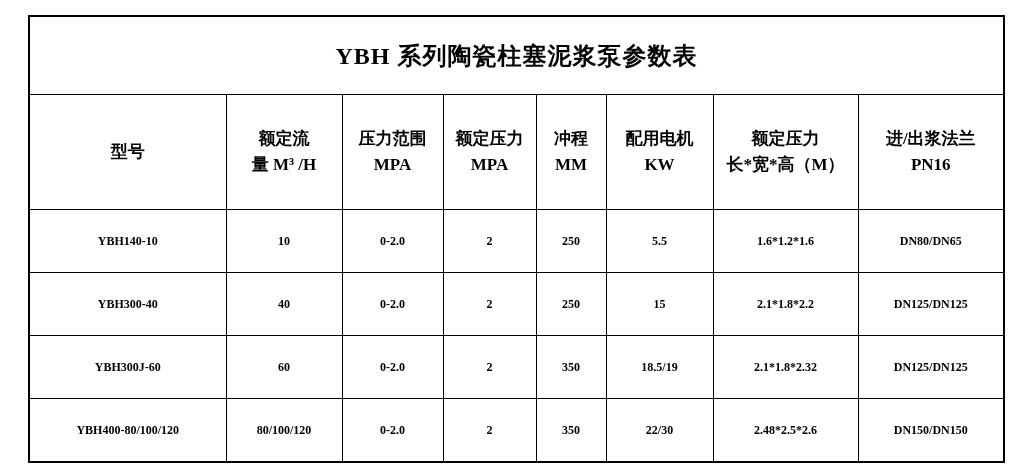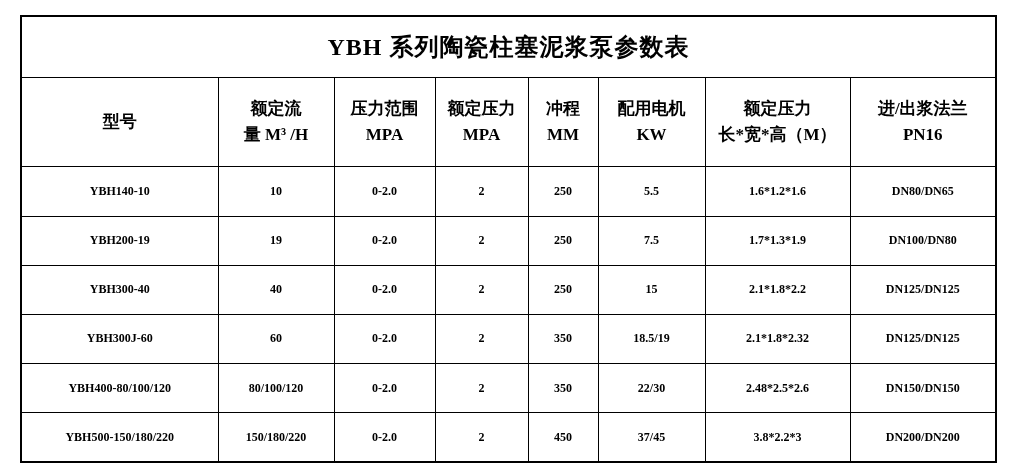--- a/index.html
+++ b/index.html
@@ -14,21 +14,21 @@
     width: 1011px;
     height: 476px;
     background: var(--bg-color);
     font-family: "Liberation Serif", "DejaVu Serif", serif;
     font-weight: bold;
     color: var(--text-color);
   }
   .page {
     width: 1011px;
     height: 412px;
-    padding: 15px 20px 13px 20px;
+    padding: 15px 20px 13px 28px;
   }
   table.spec-table {
     border-collapse: collapse;
     table-layout: fixed;
     width: 975px;
     height: 448px;
     border: 2px solid var(--border-color);
     background: var(--bg-color);
   }
   table.spec-table td,
@@ -114,30 +114,20 @@
         <td>YBH140-10</td>
         <td>10</td>
         <td>0-2.0</td>
         <td>2</td>
         <td>250</td>
         <td>5.5</td>
         <td>1.6*1.2*1.6</td>
         <td>DN80/DN65</td>
       </tr>
       <tr class="data-row">
-        <td>YBH200-19</td>
-        <td>19</td>
-        <td>0-2.0</td>
-        <td>2</td>
-        <td>250</td>
-        <td>7.5</td>
-        <td>1.7*1.3*1.9</td>
-        <td>DN100/DN80</td>
-      </tr>
-      <tr class="data-row">
         <td>YBH300-40</td>
         <td>40</td>
         <td>0-2.0</td>
         <td>2</td>
         <td>250</td>
         <td>15</td>
         <td>2.1*1.8*2.2</td>
         <td>DN125/DN125</td>
       </tr>
       <tr class="data-row">
@@ -153,25 +143,15 @@
       <tr class="data-row">
         <td>YBH400-80/100/120</td>
         <td>80/100/120</td>
         <td>0-2.0</td>
         <td>2</td>
         <td>350</td>
         <td>22/30</td>
         <td>2.48*2.5*2.6</td>
         <td>DN150/DN150</td>
       </tr>
-      <tr class="data-row">
-        <td>YBH500-150/180/220</td>
-        <td>150/180/220</td>
-        <td>0-2.0</td>
-        <td>2</td>
-        <td>450</td>
-        <td>37/45</td>
-        <td>3.8*2.2*3</td>
-        <td>DN200/DN200</td>
-      </tr>
     </tbody>
   </table>
 </div>
 
 </body></html>

